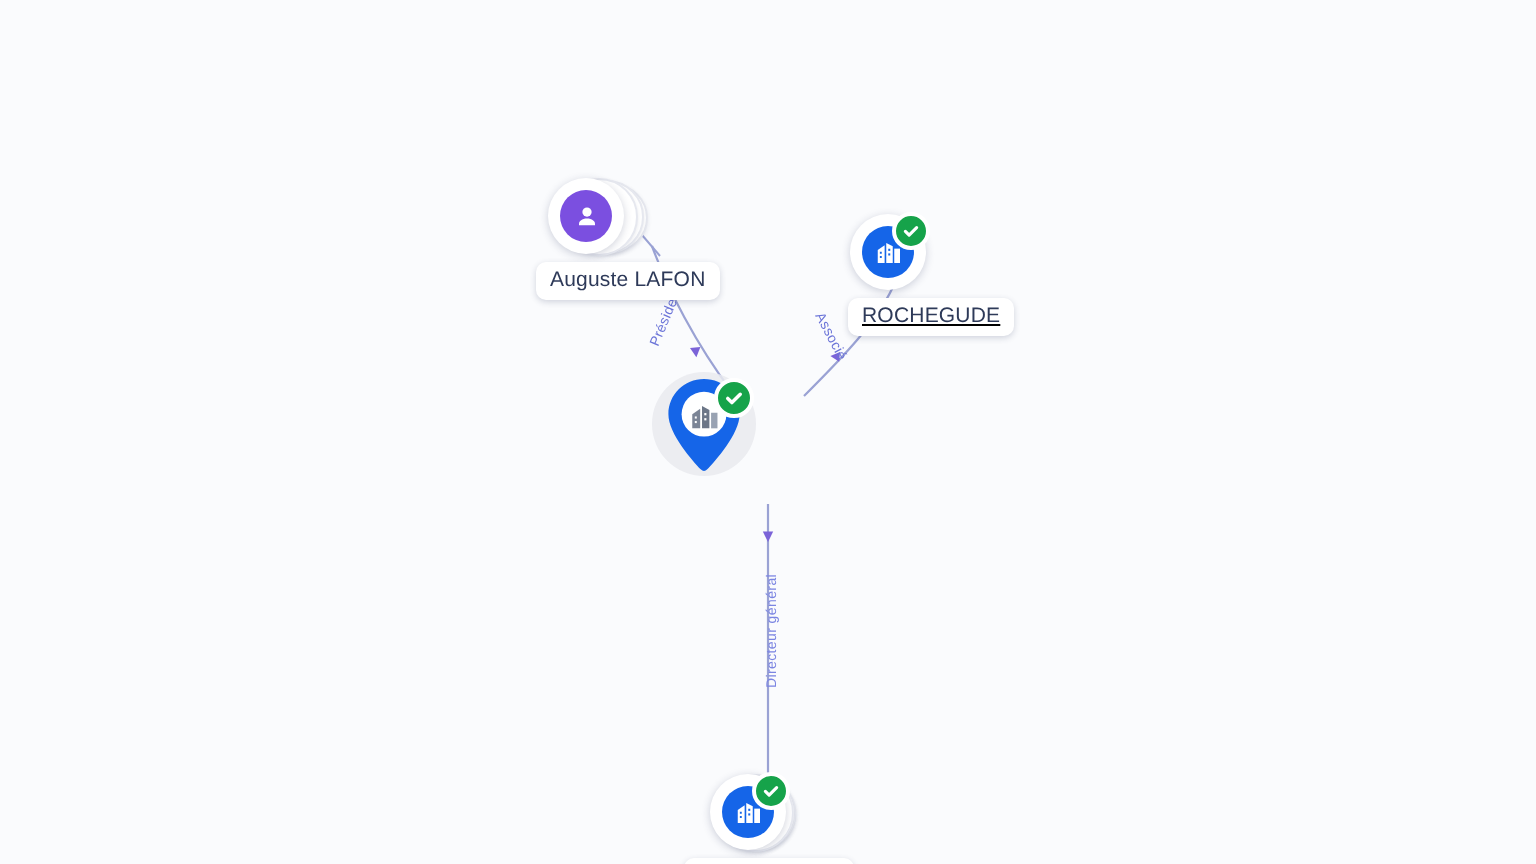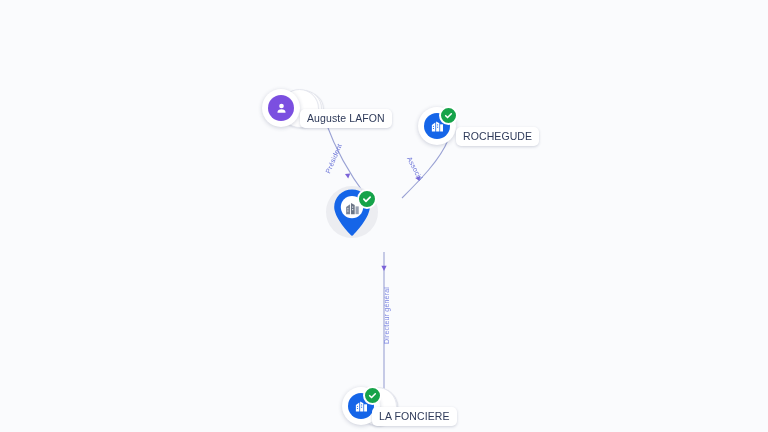--- a/index.html
+++ b/index.html
@@ -26,21 +26,22 @@
     top: 0;
     width: 768px;
     height: 432px;
     pointer-events: none;
   }
 
   
   .node {
     position: absolute;
     display: flex;
-    align-items: flex-end;
+    flex-direction: column;
+    align-items: flex-start;
   }
 
   
   .stack {
     position: absolute;
     top: 0;
     left: 0;
     width: 100%;
     height: 100%;
     pointer-events: none;
@@ -153,21 +154,21 @@
     background: #1565e8;
     color: #ffffff;
     font-size: 10.5px;
     padding: 4px 9px 5px 9px;
     border-radius: 5px;
     box-shadow: 0 1px 4px rgba(21,101,232,0.35);
   }
 
   
   #node-lafon      { left: 268px; top: 88px;  width: 80px; }
-  #node-rochegude  { left: 424px; top: 106px; width: 74px; }
+  #node-rochegude  { left: 424px; top: 106px; width: 74px; text-decoration: underline; }
   #node-cabinet    { left: 326px; top: 186px; width: 116px; }
   #node-fonciere   { left: 350px; top: 386px; width: 68px; }
 
   #node-lafon .bubble,
   #node-rochegude .bubble,
   #node-fonciere .bubble { margin-left: -6px; }
 
   
   .edge-label {
     position: absolute;

